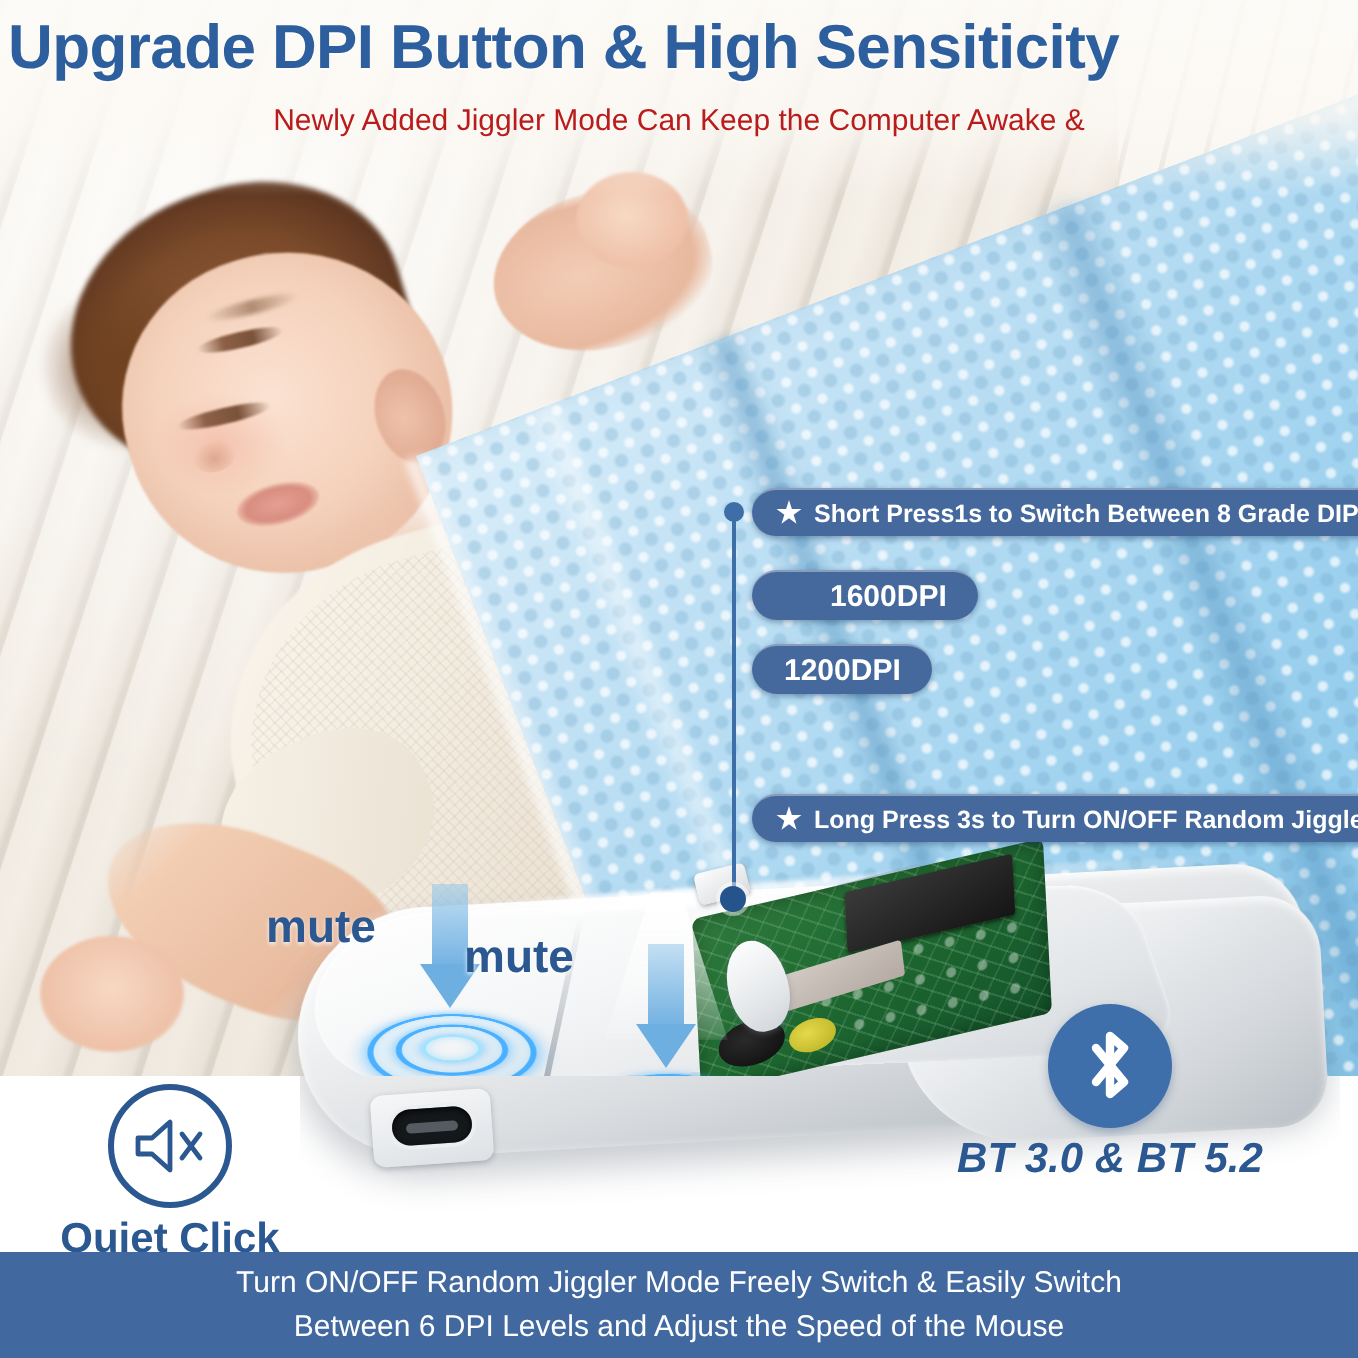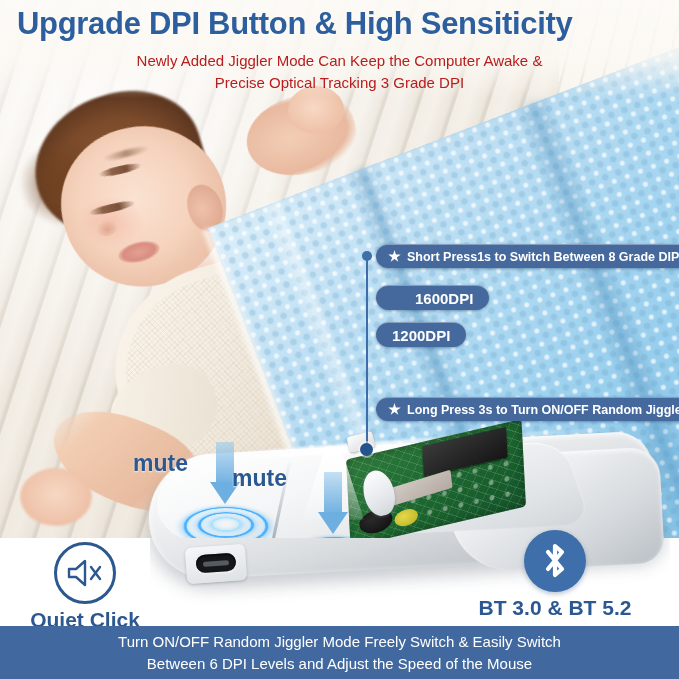--- a/index.html
+++ b/index.html
@@ -106,21 +106,21 @@
   
   .bed-right { position:absolute; right:0; top:0; width:120px; height:470px;
     background:linear-gradient(200deg,#fdfbf7,#f1ece3 60%,#e6ded2);
     filter:blur(.4px); }
   .bed-right-rib { position:absolute; right:0; top:0; width:120px; height:470px;
     background:repeating-linear-gradient(104deg, rgba(200,190,176,.35) 0 2px, rgba(255,255,255,.05) 3px 20px); }
 
   
   .head-fade { position:absolute; left:0; top:0; width:679px; height:98px;
     background:linear-gradient(180deg, rgba(253,251,247,.92) 0%, rgba(252,249,244,.80) 60%, rgba(252,249,244,0) 100%); }
-  .title { position:absolute; left:17px; top:6px; width:541px; text-align:center;
+  .title { position:absolute; left:4px; top:6px; width:541px; text-align:center;
     font-size:31px; font-weight:bold; color:#2d5f9e; letter-spacing:-.3px;
     text-shadow:0 1px 0 rgba(255,255,255,.8); white-space:nowrap; }
   .subtitle { position:absolute; left:0; top:50px; width:679px; text-align:center;
     font-size:15px; color:#b91c1c; line-height:22px; }
 
   
   .leader { position:absolute; left:366px; top:256px; width:2px; height:194px;
     background:#3d6ea8; }
   .leader-dot-top { position:absolute; left:362px; top:251px; width:10px; height:10px;
     border-radius:50%; background:#3d6ea8; }
@@ -249,21 +249,21 @@
   
   .band { position:absolute; left:0; top:538px; width:679px; height:88px;
     background:#ffffff; }
   .band::after { content:""; position:absolute; left:0; right:0; top:0; height:2px;
     background:rgba(255,255,255,.9); }
   .band-mouse-cut { position:absolute; left:150px; top:538px; width:520px; height:72px;
     overflow:hidden; }
 
   .feature { position:absolute; text-align:center; width:200px; }
   #feature-left  { left:-15px; top:542px; }
-  #feature-right { left:455px; top:530px; }
+  #feature-right { left:455px; top:502px;font-style:italic; }
   .feature-label { font-size:21px; font-weight:bold; color:#2b5890; margin-top:4px;
     text-shadow:0 1px 1px rgba(255,255,255,.7); }
 
   .icon-circle { width:62px; height:62px; margin:0 auto; border-radius:50%;
     display:flex; align-items:center; justify-content:center; }
   .mute-circle { border:3px solid #2b5890; }
   .bt-circle { background:#3f6fab; box-shadow:0 2px 5px rgba(40,80,130,.35); }
 
   
   .banner { position:absolute; left:0; top:626px; width:679px; height:53px;
@@ -310,21 +310,20 @@
       <div class="blanket-fold1"></div>
       <div class="blanket-fold2"></div>
       <div class="blanket-edge"></div>
     </div>
   </div>
 
   <div class="head-fade"></div>
   <div class="title">Upgrade DPI Button &amp; High Sensiticity</div>
   <div class="subtitle">
     <div>Newly Added Jiggler Mode Can Keep the Computer Awake &amp;</div>
-    <div>Precise Optical Tracking 3 Grade DPI</div>
   </div>
 
   <div class="mouse">
     <div class="m-shadow"></div>
     <div class="m-body"></div>
     <div class="m-right"></div>
     <div class="m-top"></div>
     <div class="m-edgehi"></div>
     <div class="m-split"></div>
     <div class="m-seam"></div>

